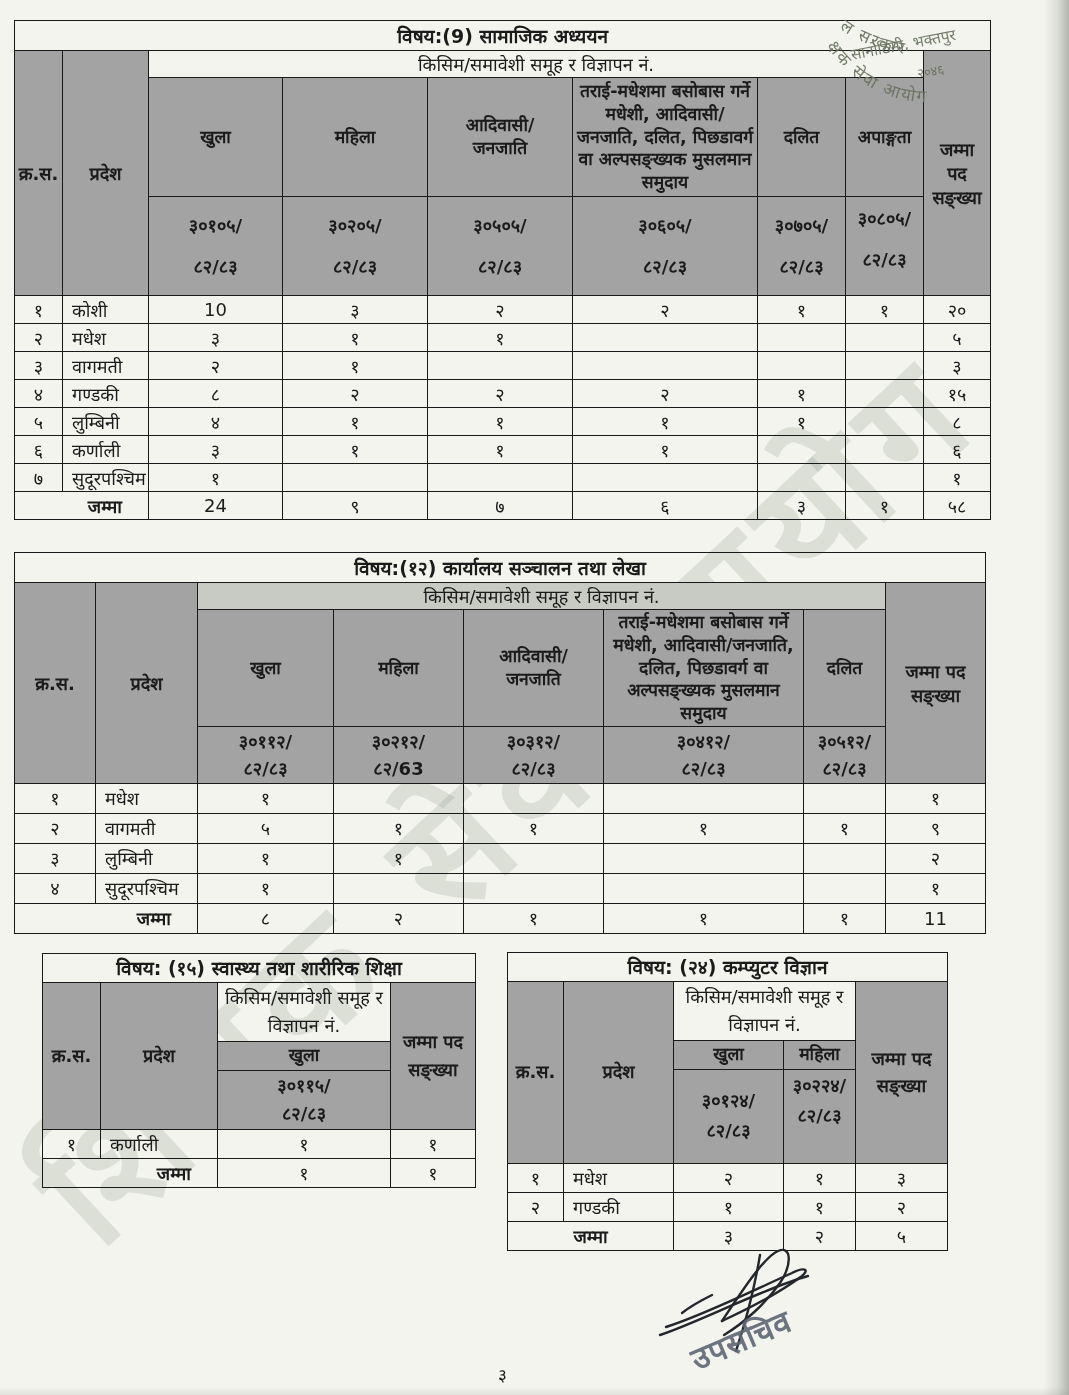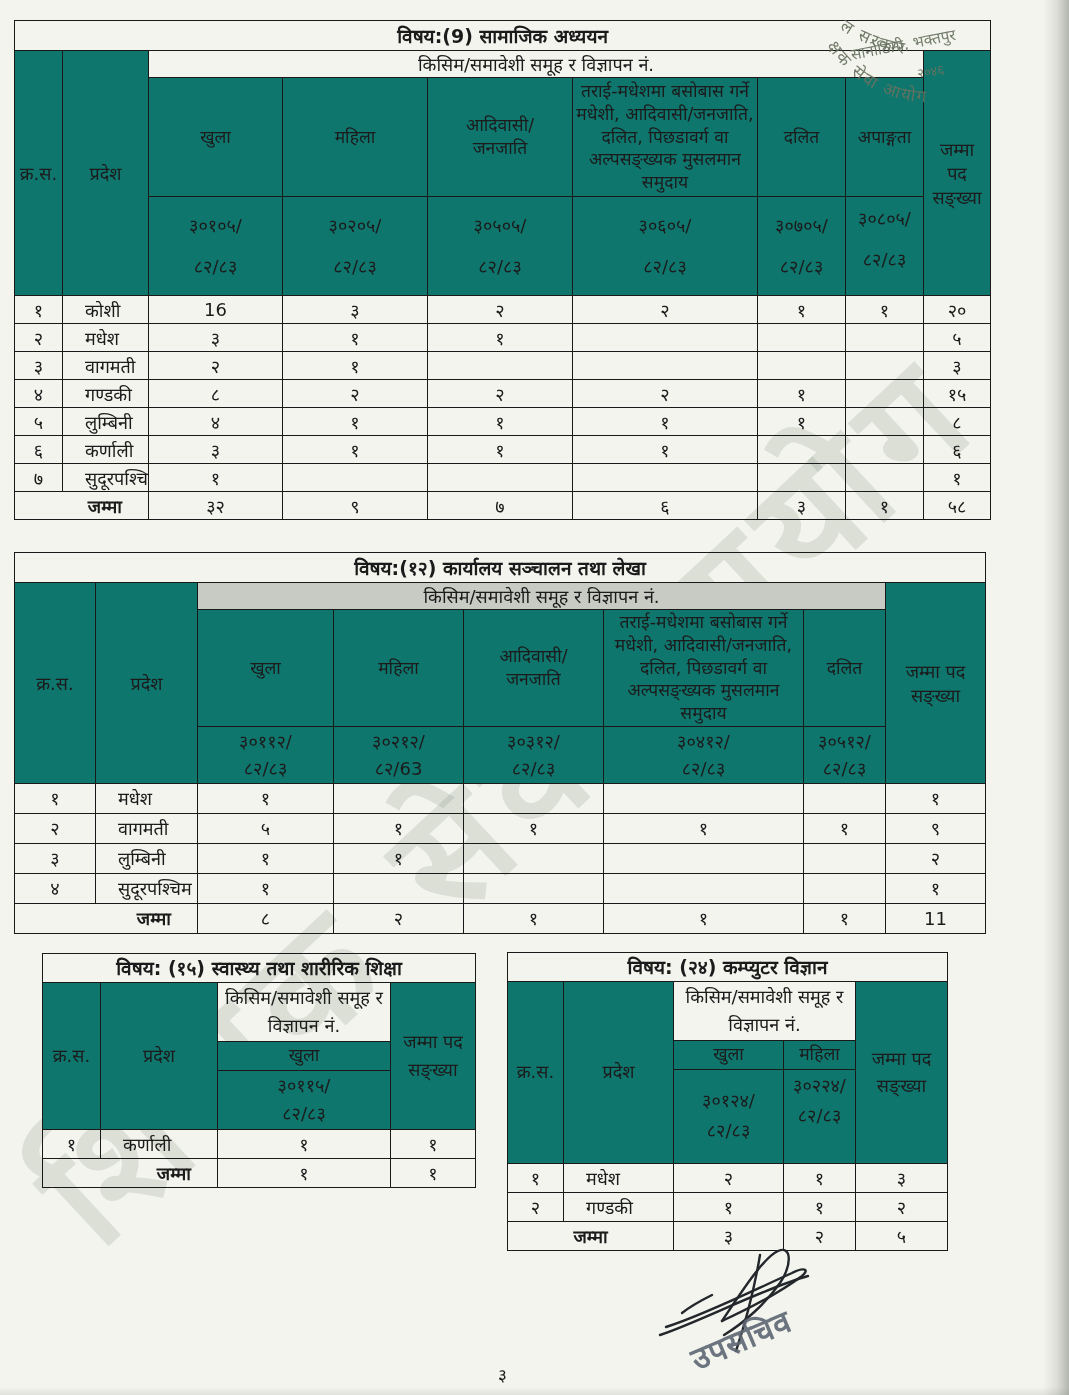--- a/index.html
+++ b/index.html
@@ -30,24 +30,24 @@
   
   table.t{
     position:absolute;border-collapse:collapse;table-layout:fixed;
     z-index:2;font-size:18px;
   }
   .t td{
     border:1.7px solid #191919;text-align:center;vertical-align:middle;
     white-space:pre-line;padding:1px 2px;overflow:hidden;
   }
   .t td.title{font-weight:bold;font-size:19px;background:transparent;}
-  .t td.hd{background:#0f766e;}
+  .t td.hd{background:#a3a3a3;font-weight:bold;}
   .t td.kisim{background:transparent;}
   .t td.kisim.gray{background:#c8cac4;}
-  .t td.prov{text-align:left;padding-left:22px;}
+  .t td.prov{text-align:left;padding-left:9px;}
   .t td.tlabel{font-weight:bold;text-align:right;padding-right:26px;}
   #t4 .tlabel{text-align:center;padding-right:2px;}
   .t td.vtop{vertical-align:top;}
   .t td.grp{line-height:1.3;font-size:17.5px;}
   
   #t1 .r-title td{height:27px;} #t1 .r-kisim  td{height:19px;}
   #t1 .r-group td{height:116px;} #t1 .r-ad td{height:96px;line-height:2.3;}
   #t1 tbody tr td{height:25px;}
   #t2 .r-title td{height:27px;margin-top:44px;} #t2 .r-kisim td{height:19px;}
   #t2 .r-group td{height:104px;} #t2 .r-ad td{height:50px;line-height:1.5;}
@@ -122,21 +122,21 @@
     <td class="hd">३०७०५/
 ८२/८३</td>
     <td class="hd vtop">३०८०५/
 ८२/८३</td>
   </tr>
   </tbody>
   <tbody>
       <tr>
         <td>१</td>
         <td class="prov">कोशी</td>
-        <td>16</td>
+        <td>10</td>
         <td>३</td>
         <td>२</td>
         <td>२</td>
         <td>१</td>
         <td>१</td>
         <td>२०</td>
       </tr>
       <tr>
         <td>२</td>
         <td class="prov">मधेश</td>
@@ -198,21 +198,21 @@
         <td>१</td>
         <td></td>
         <td></td>
         <td></td>
         <td></td>
         <td></td>
         <td>१</td>
       </tr>
       <tr>
         <td class="tlabel" colspan="2">जम्मा</td>
-        <td>३२</td>
+        <td>24</td>
         <td>९</td>
         <td>७</td>
         <td>६</td>
         <td>३</td>
         <td>१</td>
         <td>५८</td>
       </tr>
     </tbody>
 </table>
 

